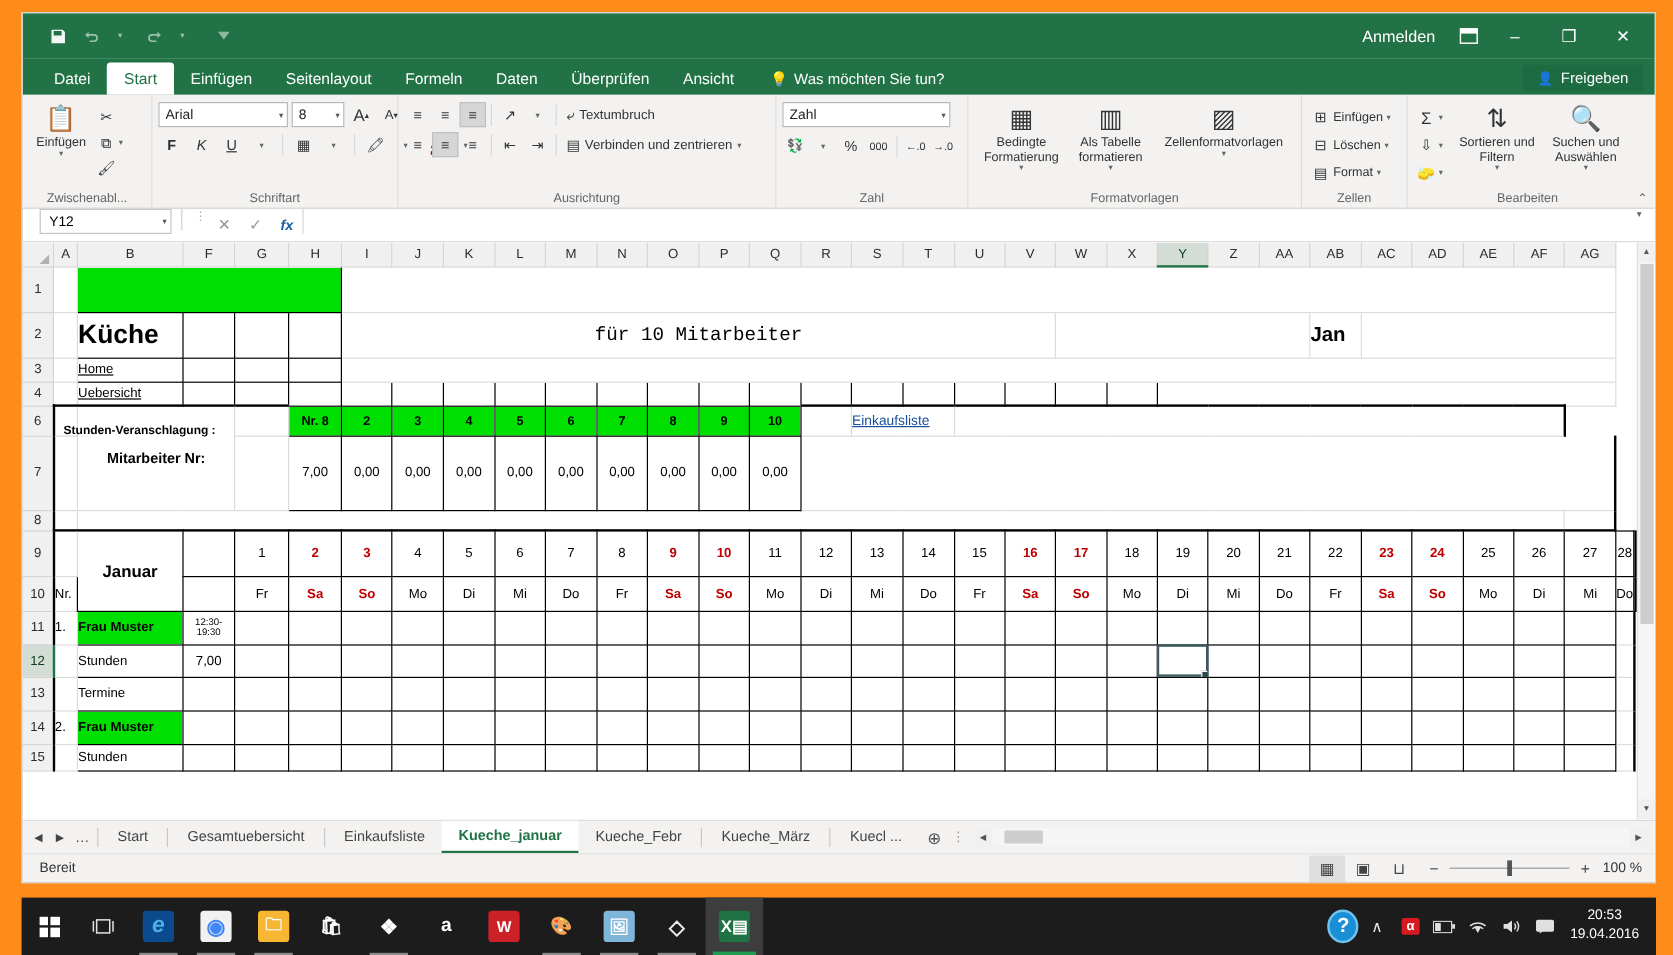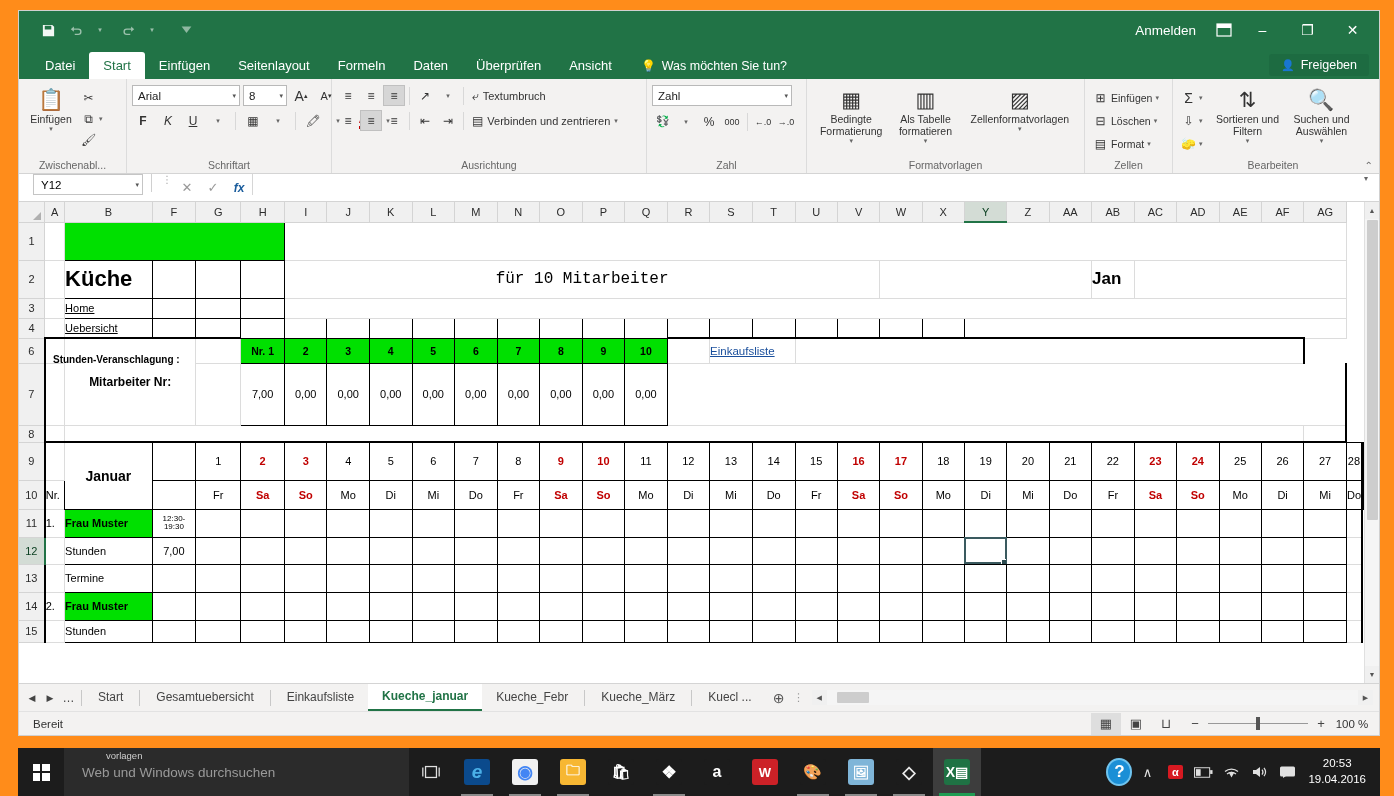--- a/index.html
+++ b/index.html
@@ -714,21 +714,21 @@
                 <td class="cell bx"></td>
                 <td class="cell bx"></td>
                 <td class="cell bx"></td>
                 <td class="cell " colspan="9"></td>
               </tr>
               <tr style="height: 25px;">
                 <td class="rowhead">6</td>
                 <td class="cell bl bt"></td>
                 <td class="cell mitnr bt" colspan="2" rowspan="2">Mitarbeiter Nr:</td>
                 <td class="cell bt"></td>
-                <td class="cell green nrcell bx">Nr. 1</td>
+                <td class="cell green nrcell bx">Nr. 8</td>
                 <td class="cell green nrcell bx">2</td>
                 <td class="cell green nrcell bx">3</td>
                 <td class="cell green nrcell bx">4</td>
                 <td class="cell green nrcell bx">5</td>
                 <td class="cell green nrcell bx">6</td>
                 <td class="cell green nrcell bx">7</td>
                 <td class="cell green nrcell bx">8</td>
                 <td class="cell green nrcell bx">9</td>
                 <td class="cell green nrcell bx">10</td>
                 <td class="cell bt"></td>
@@ -1064,24 +1064,20 @@
 
   <div class="taskbar">
     <div class="startbtn">
       <div class="winlogo">
           <i></i>
           <i></i>
           <i></i>
           <i></i>
         </div>
     </div>
-    <div class="searchbox">
-      <span class="vorlagen">vorlagen</span>
-      <span>Web und Windows durchsuchen</span>
-    </div>
     <div class="taskview">
       <svg width="20" height="16" viewBox="0 0 22 16">
           <rect x="5" y="2" width="12" height="12" fill="none" stroke="#e0e0e0" stroke-width="1.4"></rect>
           <path d="M2 3v10M20 3v10" stroke="#e0e0e0" stroke-width="1.4"></path>
         </svg>
     </div>
     <div class="tb-apps">
       <div class="app running">
           <div class="ico" style="background:#0b4a8c;color:#4ab0e8;font-style:italic;font-size:19px">e</div>
         </div>

